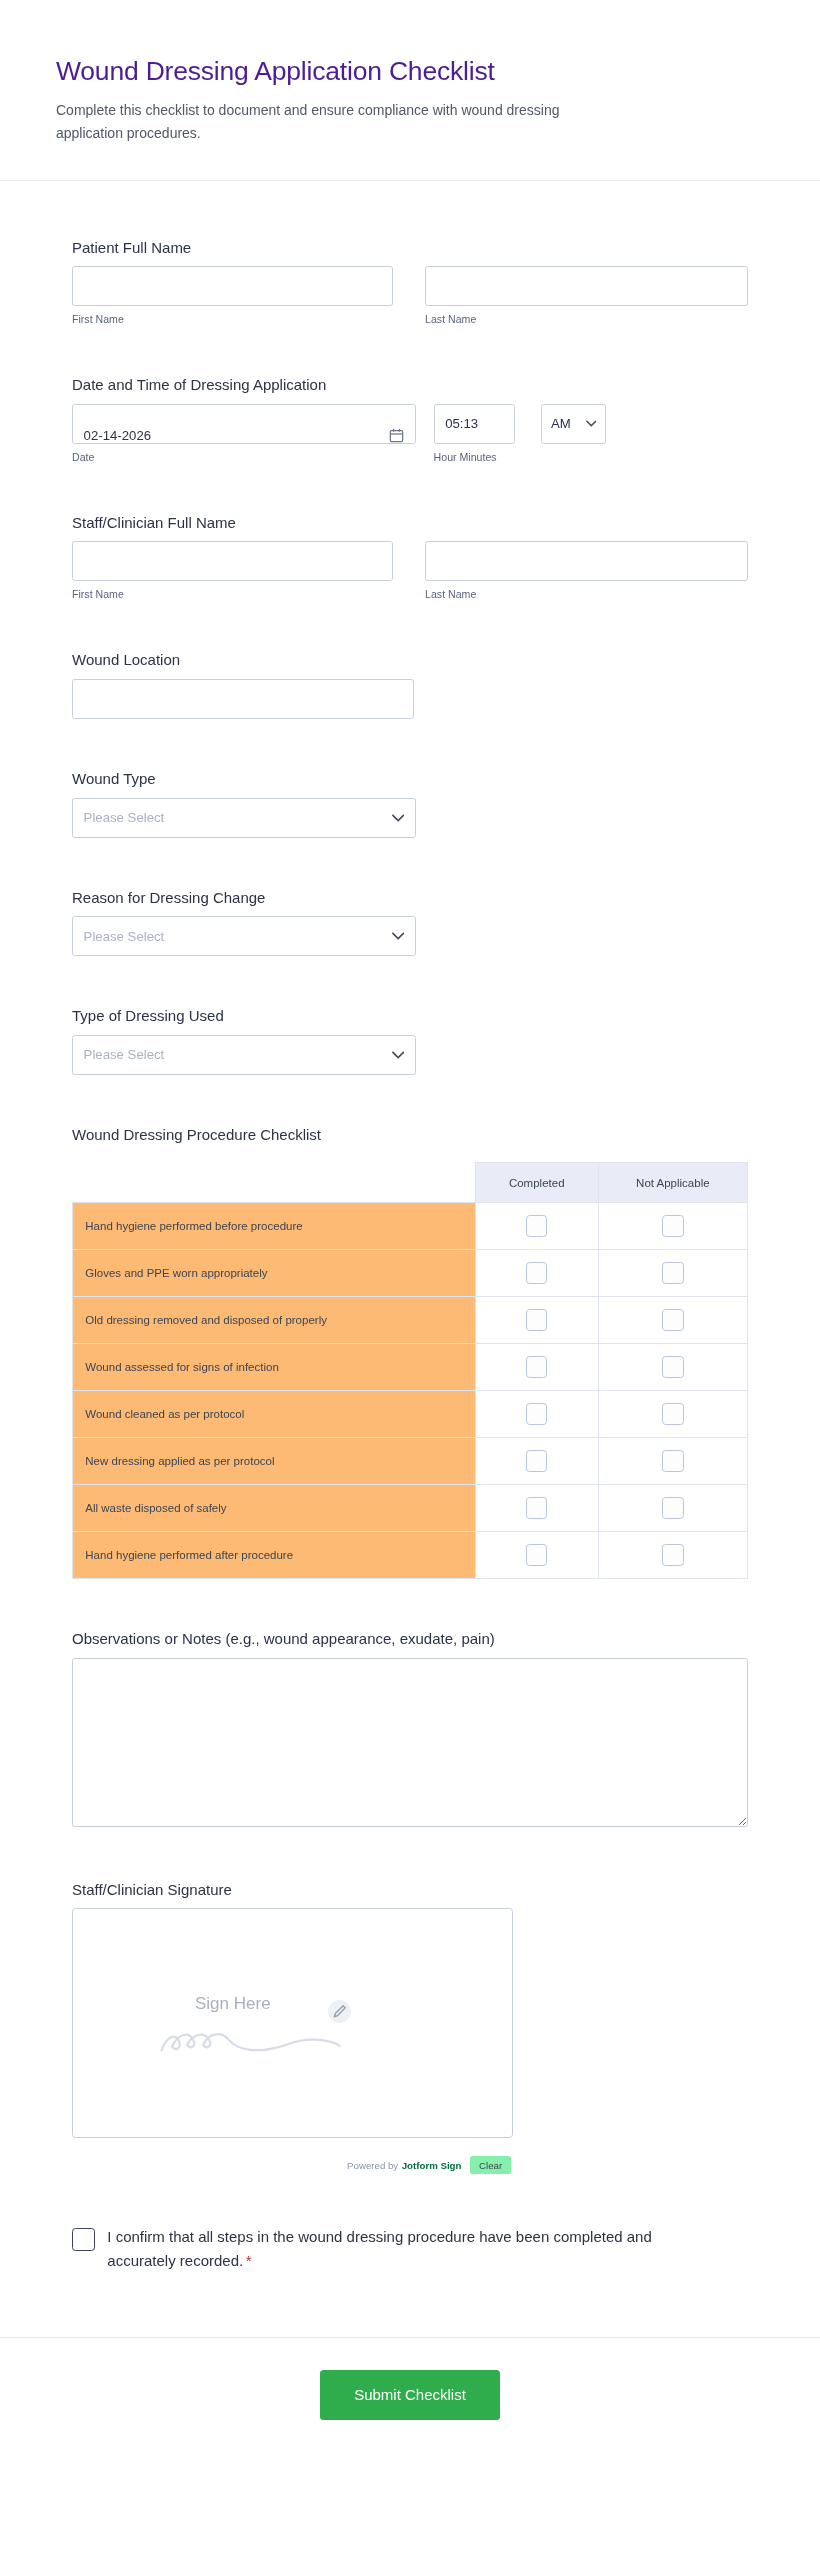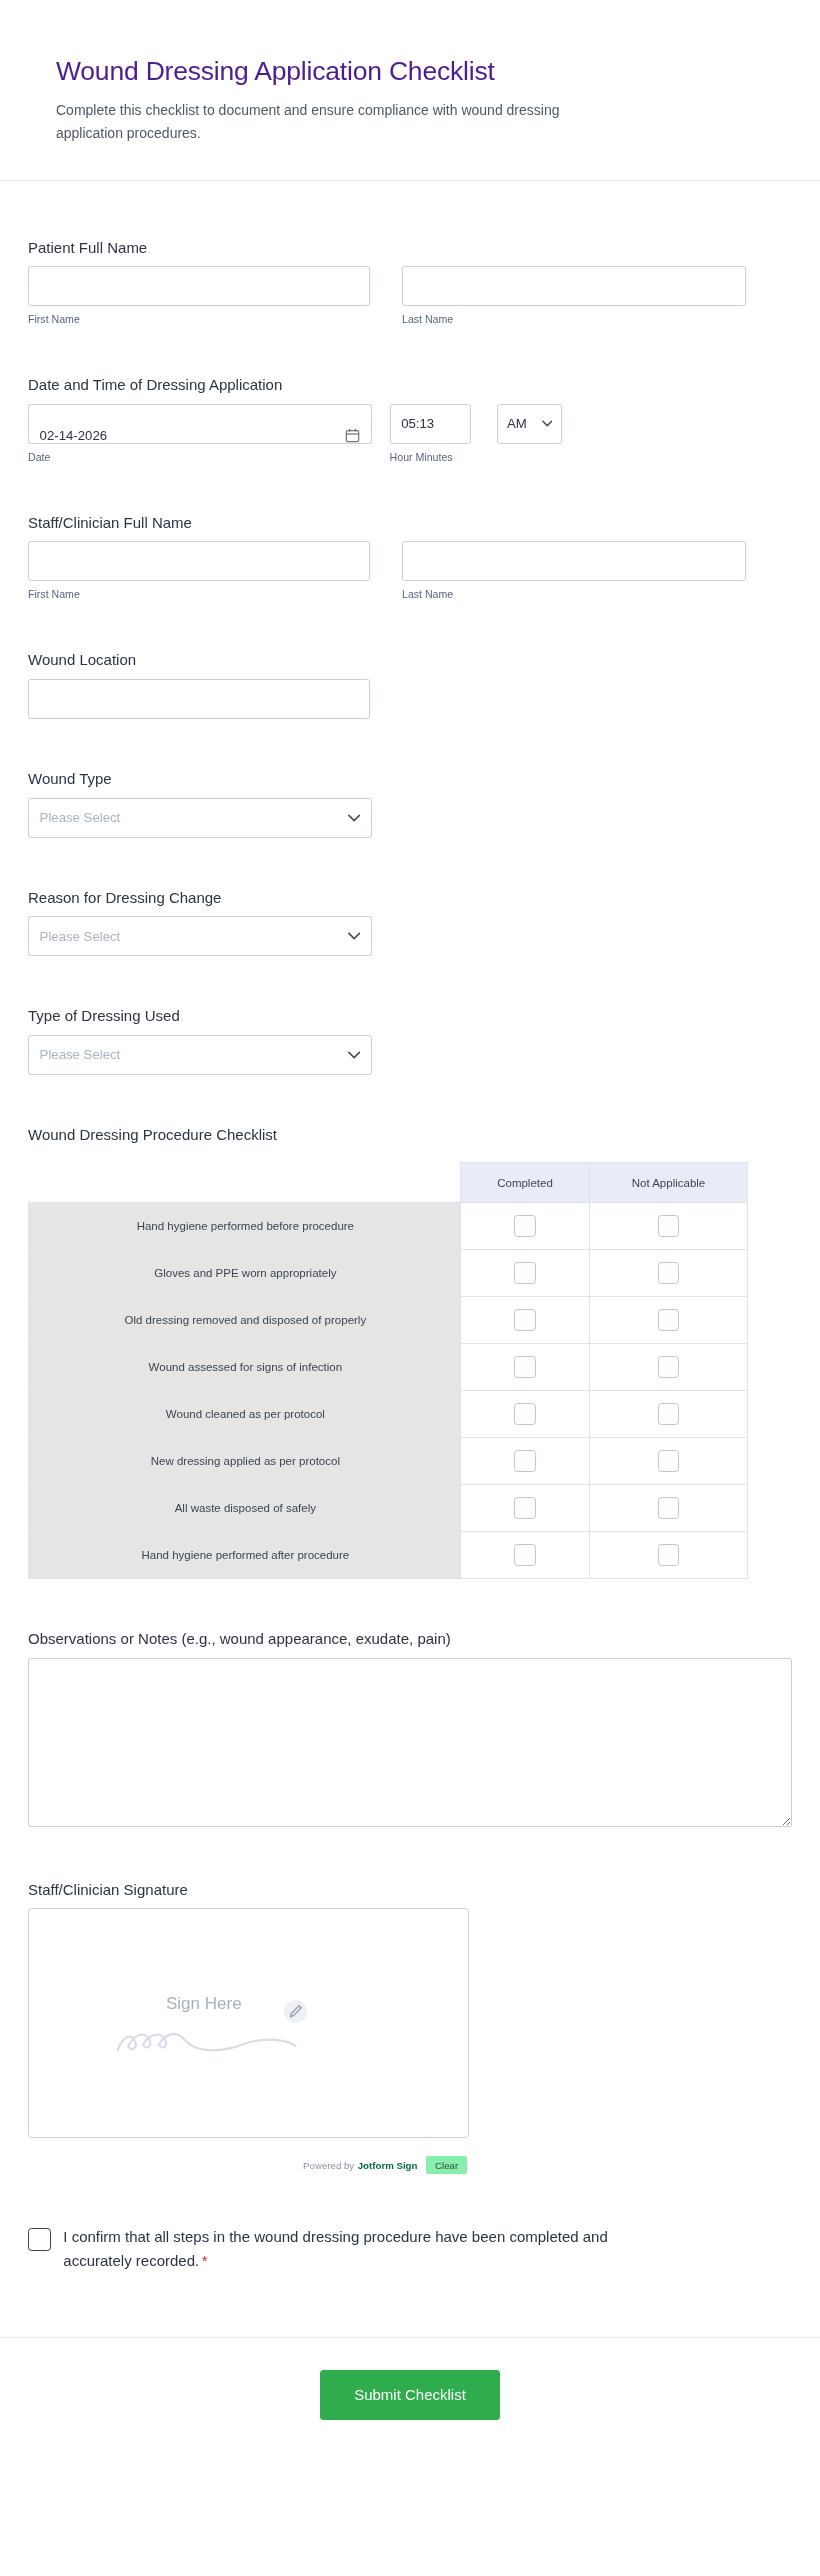--- a/index.html
+++ b/index.html
@@ -6,21 +6,21 @@
   body{font-family:"Liberation Sans", sans-serif;color:#2c3345;}
   .page{width:820px;min-height:2576px;box-sizing:border-box;background:#fff;}
 
   
   .form-header{padding:56px 56px 0;}
   .form-title{font-size:26.5px;font-weight:400;margin:0 0 12.3px;color:#4c1d95;letter-spacing:-0.2px;}
   .form-subtitle{font-size:14px;color:#4f5866;line-height:1.62;max-width:547px;margin:0;}
   .divider{border:none;border-top:0.9px solid #e6e9f0;margin:35px 0 0;}
 
   
-  .form-body{padding:58px 28px 0;}
+  .form-body{padding:58px 72px 0;}
   .field{margin-bottom:51px;}
   .label{font-size:15px;font-weight:500;color:#2c3345;margin-bottom:10.6px;}
   .row{display:flex;}
   .subfield{display:flex;flex-direction:column;}
   .w388{width:342px;margin-right:32px;}
   .w390{width:344px;}
   .input{height:40px;border:0.9px solid #c7cfdd;border-radius:2.6px;box-sizing:border-box;
          padding:0 10.6px;font-size:13.2px;color:#2c3345;background:#fff;outline:none;width:100%;
          font-family:"Liberation Sans", sans-serif;}
   .sublabel{font-size:10.6px;color:#57647e;margin-top:7px;white-space:nowrap;}
@@ -38,31 +38,31 @@
 
   
   .table-wrap{margin-top:19.4px;}
   table.matrix{border-collapse:collapse;table-layout:fixed;}
   .matrix col.c-label{width:432px;}
   .matrix col.c-done{width:129px;}
   .matrix col.c-na{width:158px;}
   .matrix th,.matrix td{border:0.9px solid #dfe3ee;}
   .matrix th.corner{border:none;background:#fff;}
   .matrix thead th{background:#e9ecf6;font-size:11.5px;font-weight:400;color:#3c4553;height:37px;text-align:center;}
-  .matrix td.rowlabel{background:#e5e5e5;font-size:11.5px;color:#3c4553;height:44px;padding:0 10.6px 0 12.3px;text-align:center;}
+  .matrix td.rowlabel{background:#fdba74;font-size:11.5px;color:#3c4553;height:44px;padding:0 10.6px 0 12.3px;text-align:left;}
   .matrix td.cbcell{background:#fff;text-align:center;height:44px;}
   .cb{width:19.4px;height:19.4px;border:0.9px solid #bcc6da;border-radius:3.5px;background:#fdfdfe;margin:0 auto;cursor:pointer;}
 
   
   .notes-area{width:100%;height:169px;border:0.9px solid #c7cfdd;border-radius:2.6px;box-sizing:border-box;
               padding:8.8px 10.6px;font-size:13.2px;color:#2c3345;font-family:"Liberation Sans", sans-serif;outline:none;}
 
   
   .sig-box{width:439px;height:228px;border:0.9px solid #c7cfdd;border-radius:3.5px;position:relative;background:#fff;cursor:crosshair;}
-  .sig-text{position:absolute;top:85px;left:137px;font-size:17px;color:#a8b0bf;}
+  .sig-text{position:absolute;top:85px;left:122px;font-size:17px;color:#a8b0bf;}
   .sig-squiggle{position:absolute;top:111px;left:85px;}
   .sig-pen{position:absolute;top:90px;left:254px;}
   .sig-footer{width:439px;display:flex;justify-content:flex-end;align-items:center;margin-top:18px;}
   .powered{font-size:9.7px;color:#8b93a5;margin-right:3.5px;}
   .brand{font-size:9.7px;font-weight:700;color:#036b3f;margin-right:8.8px;}
   .clear-btn{font-size:9.7px;color:#3c4553;background:#86efac;border:none;border-radius:2.6px;
              padding:3.5px 8.8px;cursor:pointer;font-family:"Liberation Sans", sans-serif;}
 
   
   .confirm{display:flex;align-items:flex-start;margin:17.6px 0 0;}

